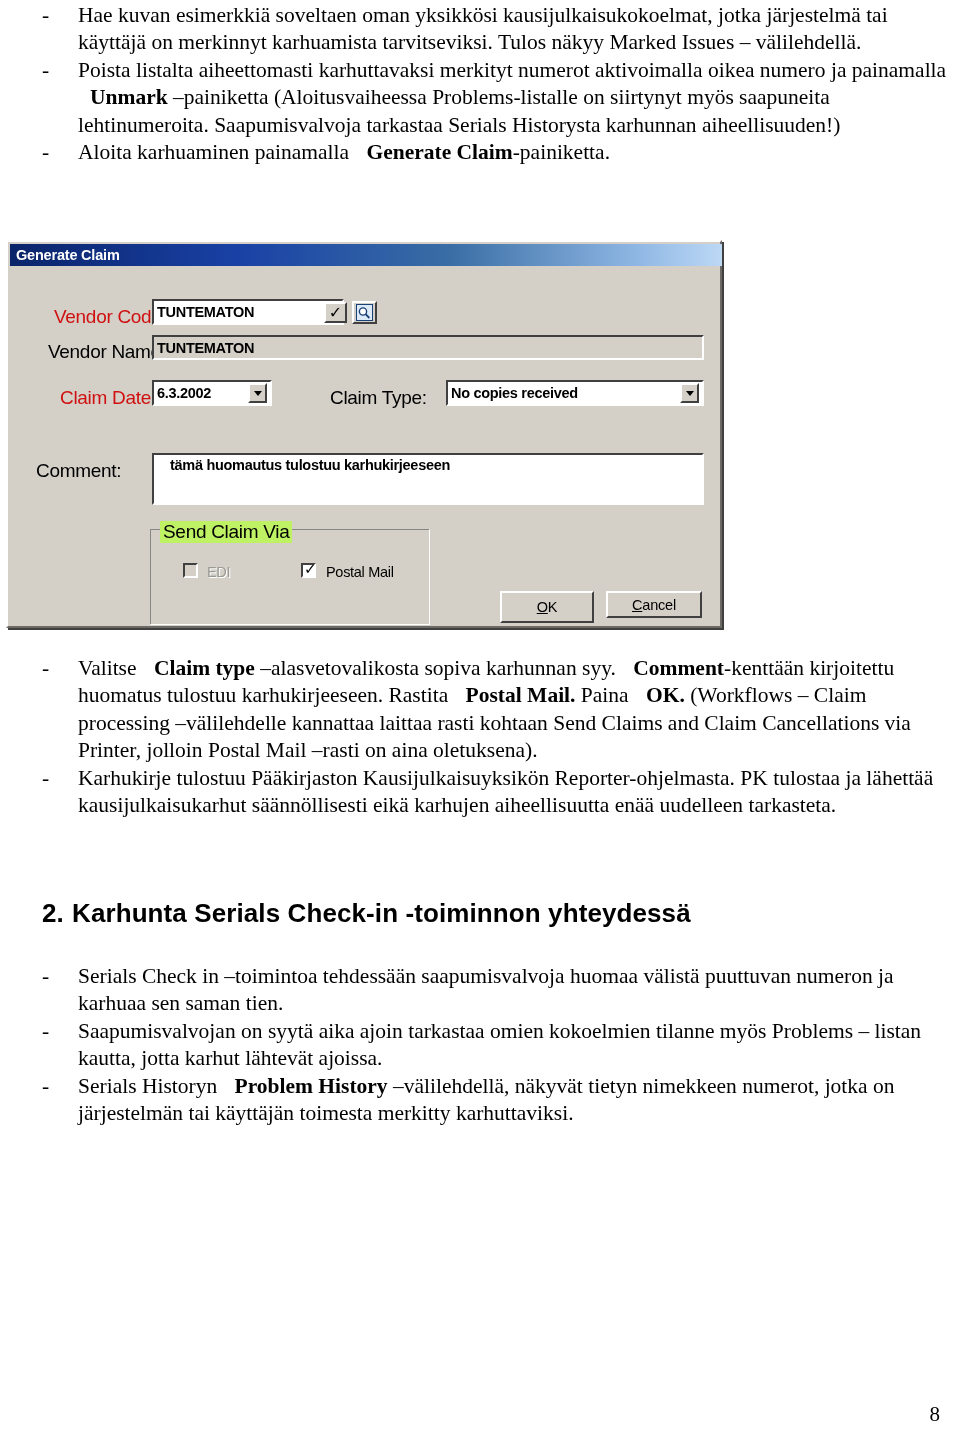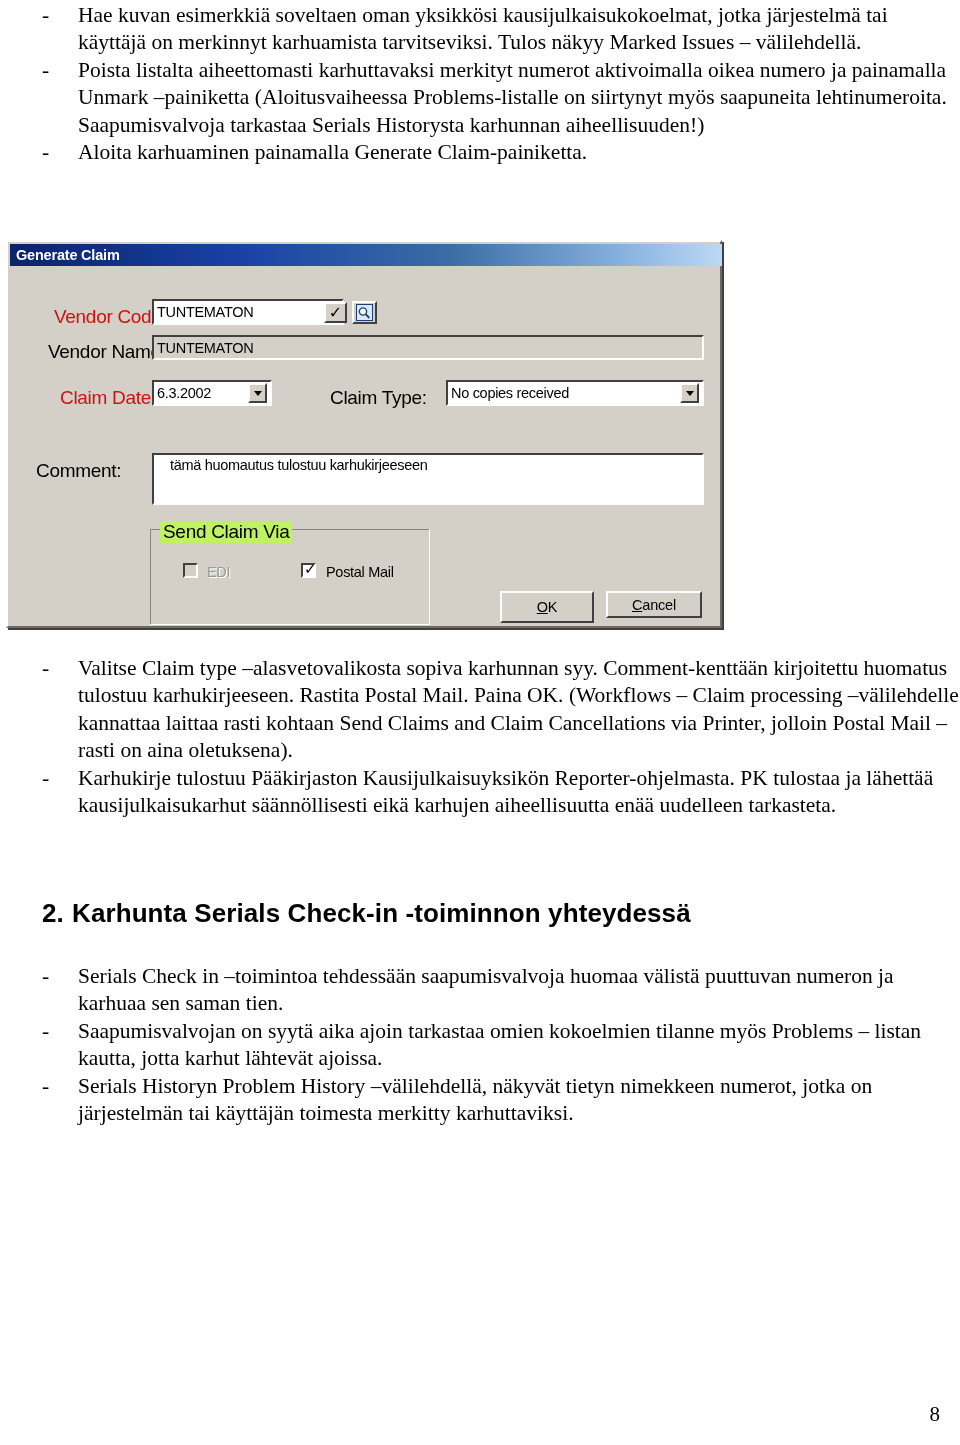--- a/index.html
+++ b/index.html
@@ -34,21 +34,21 @@
     font-size: 21.5px;
     line-height: 27.4px;
     text-align: left;
     margin: 0;
   }
   .bullet .dash {
     position: absolute;
     left: 42px;
     top: 0;
   }
-  .bullet b { font-weight: normal; }
+  .bullet b { font-weight: bold; margin-left: 12px; }
 
   
   .section-heading {
     position: absolute;
     left: 42px;
     font-family: "Liberation Sans", "DejaVu Sans", sans-serif;
     font-weight: bold;
     font-size: 26px;
     letter-spacing: 0.1px;
   }
@@ -127,20 +127,21 @@
     border-bottom: 2px solid #ffffff;
     box-sizing: border-box;
     font-family: "Liberation Sans", "DejaVu Sans", sans-serif;
     font-size: 14.5px;
     color: #000;
     display: flex;
     align-items: center;
     padding-left: 3px;
     overflow: hidden;
     letter-spacing: -0.3px;
+    font-weight: bold;
   }
   .field.readonly { background: #d4d0c8; }
   .field.multiline { align-items: flex-start; padding-top: 2px; padding-left: 16px; }
 
   
   .btn {
     position: absolute;
     background: #d4d0c8;
     border-top: 2px solid #ffffff;
     border-left: 2px solid #ffffff;

